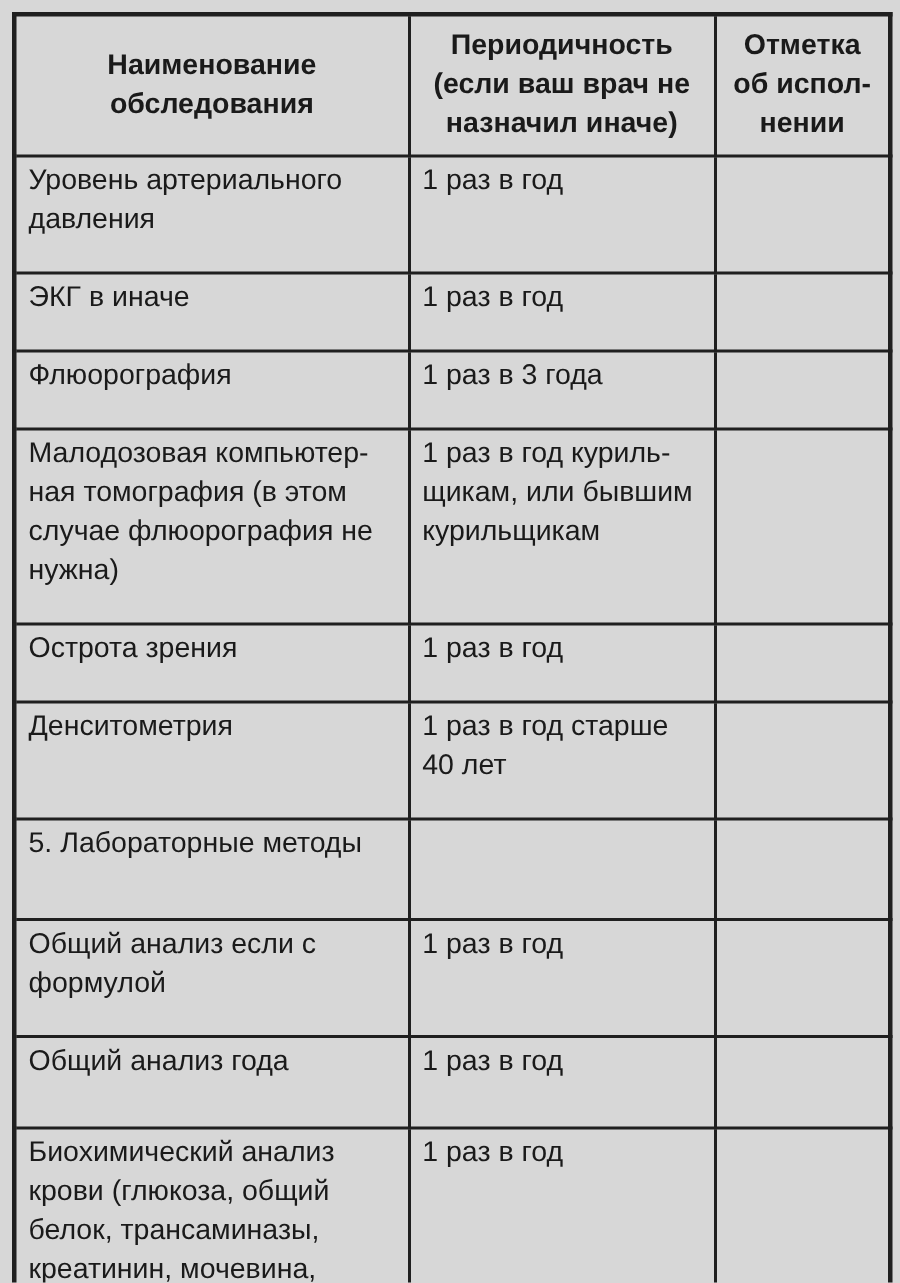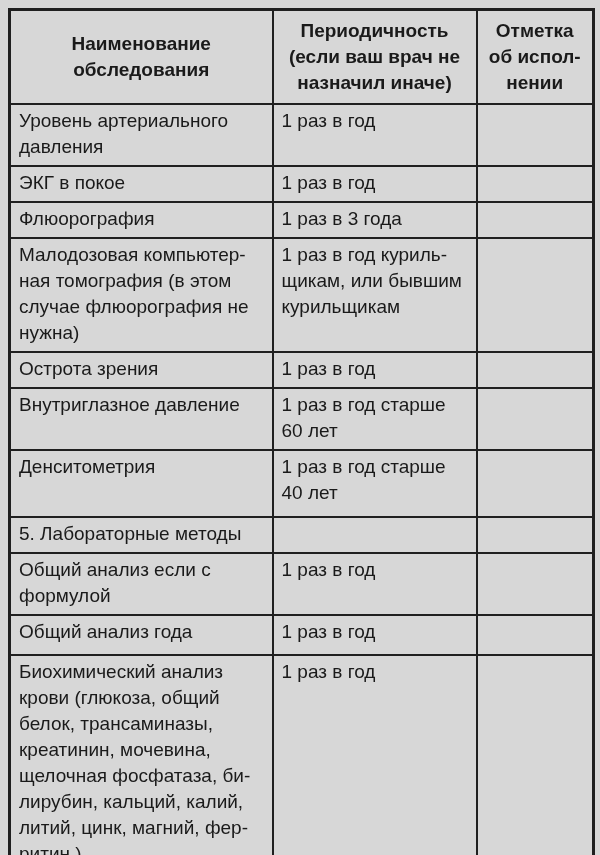--- a/index.html
+++ b/index.html
@@ -41,21 +41,21 @@
     text-align: center;
     vertical-align: middle;
     padding: 6px 6px;
     height: 94px;
     box-sizing: border-box;
   }
   tbody td {
     font-weight: normal;
     text-align: left;
     vertical-align: top;
-    padding: 3px 8px 5px 8px;
+    padding: 3px 8px 21px 8px;
     box-sizing: border-box;
   }
   
   tbody tr:nth-child(1)  { height: 60px; }
   tbody tr:nth-child(2)  { height: 35px; }
   tbody tr:nth-child(3)  { height: 35px; }
   tbody tr:nth-child(4)  { height: 112px; }
   tbody tr:nth-child(5)  { height: 33px; }
   tbody tr:nth-child(6)  { height: 57px; }
   tbody tr:nth-child(7)  { height: 67px; }
@@ -87,21 +87,21 @@
       </tr>
     </thead>
     <tbody>
       <tr>
         <td>Уровень артериального
 давления</td>
         <td>1 раз в год</td>
         <td></td>
       </tr>
       <tr>
-        <td>ЭКГ в покое</td>
+        <td>ЭКГ в иначе</td>
         <td>1 раз в год</td>
         <td></td>
       </tr>
       <tr>
         <td>Флюорография</td>
         <td>1 раз в 3 года</td>
         <td></td>
       </tr>
       <tr>
         <td>Малодозовая компьютер-
@@ -109,26 +109,20 @@
 случае флюорография не
 нужна)</td>
         <td>1 раз в год куриль-
 щикам, или бывшим
 курильщикам</td>
         <td></td>
       </tr>
       <tr>
         <td>Острота зрения</td>
         <td>1 раз в год</td>
-        <td></td>
-      </tr>
-      <tr>
-        <td>Внутриглазное давление</td>
-        <td>1 раз в год старше
-60 лет</td>
         <td></td>
       </tr>
       <tr>
         <td>Денситометрия</td>
         <td>1 раз в год старше
 40 лет</td>
         <td></td>
       </tr>
       <tr>
         <td>5. Лабораторные методы</td>

